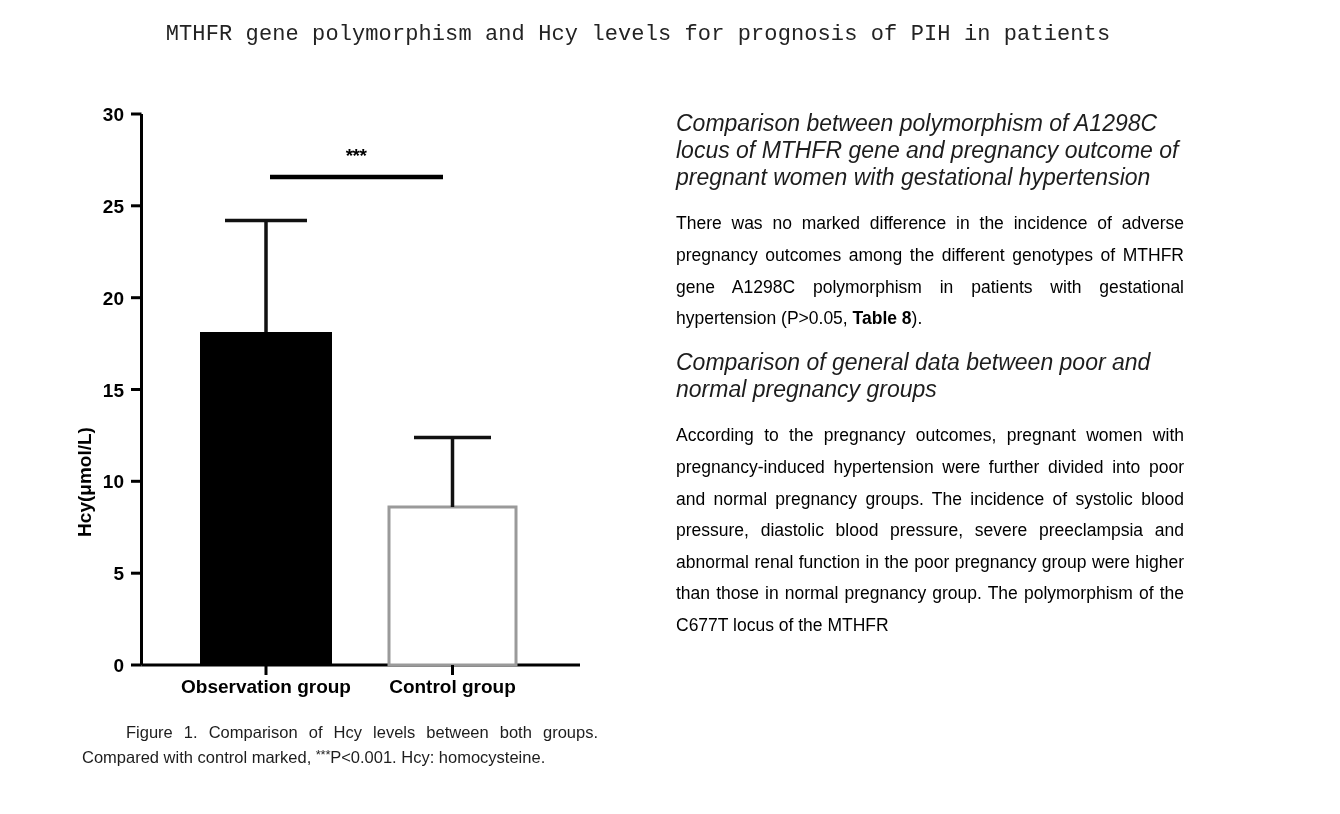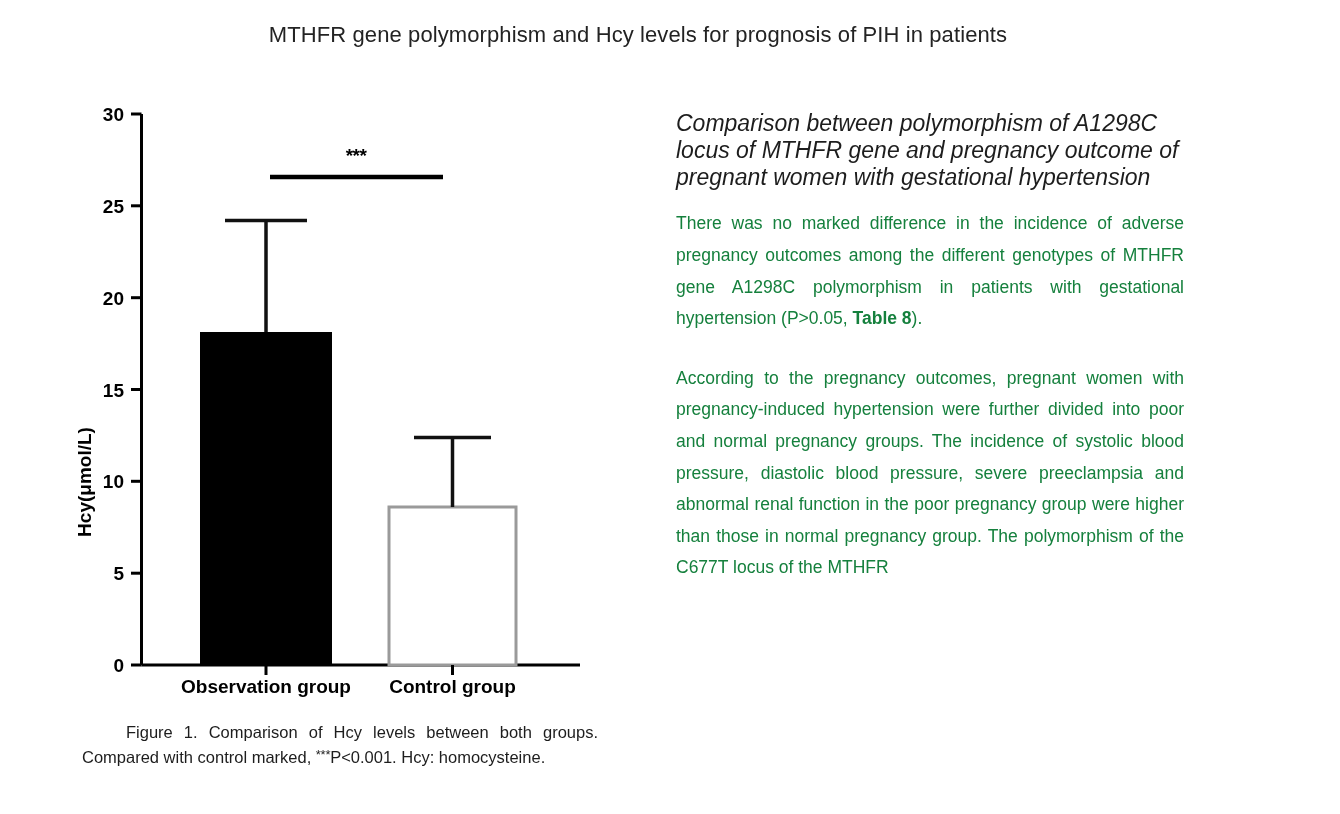--- a/index.html
+++ b/index.html
@@ -6,39 +6,40 @@
   body{
     width:1340px;height:814px;background:#ffffff;
     font-family:"Liberation Sans",sans-serif;
     color:#1a1a1a;overflow:hidden;position:relative;
   }
   
   .page-title{
     position:absolute;left:0;top:22px;width:1276px;
     text-align:center;font-size:22px;font-weight:400;color:#232323;
     letter-spacing:.1px;
+    font-family:Liberation Mono, monospace;
   }
   
   .figure-col{position:absolute;left:62px;top:92px;width:560px;height:706px;}
   .chart-wrap{position:absolute;left:0;top:0;width:560px;height:612px;}
   svg.chart{display:block;}
   .cap{
     position:absolute;left:20px;top:630px;width:516px;
     font-size:16.5px;line-height:21.5px;text-align:justify;color:#1d1d1d;
   }
   .cap b{font-weight:normal;margin-left:44px;}
   .cap .sup{font-size:13px;vertical-align:4px;letter-spacing:-.3px;}
   
   .text-col{position:absolute;left:676px;top:110px;width:508px;}
   .sec-head{
     font-style:italic;font-size:23px;line-height:26.8px;
     color:#1d1d1d;margin:0 0 4px 0;font-weight:400;
   }
   .para{
-    font-size:17.5px;line-height:31.6px;color:#15803d;
+    font-size:17.5px;line-height:31.6px;color:#000000;
     text-align:justify;text-justify:inter-word;margin:0;
     -webkit-hyphens:none;hyphens:none;
   }
   .para b{font-weight:bold;}
   .gap-a{height:14px;}
   .gap-b{height:14px;}
   .gap-c{height:14px;}
 </style>
 </head>
 <body>
@@ -106,15 +107,16 @@
 
   <div class="cap"><b>Figure 1.</b><span> Comparison of Hcy levels between both groups. Compared with control marked, </span><span class="sup">***</span><span>P&lt;0.001. Hcy: homocysteine.</span></div>
 
 </div>
 
 <div class="text-col">
   <p class="sec-head">Comparison between polymorphism of A1298C locus of MTHFR gene and pregnancy outcome of pregnant women with gestational hypertension</p>
   <div class="gap-a"></div>
   <p class="para"><span>There was no marked difference in the incidence of adverse pregnancy outcomes among the different genotypes of MTHFR gene A1298C polymorphism in patients with gestational hypertension (P&gt;0.05, </span><b>Table 8</b><span>).</span></p>
   <div class="gap-b"></div>
+  <p class="sec-head">Comparison of general data between poor and normal pregnancy groups</p>
   <div class="gap-c"></div>
   <p class="para">According to the pregnancy outcomes, pregnant women with pregnancy-induced hypertension were further divided into poor and normal pregnancy groups. The incidence of systolic blood pressure, diastolic blood pressure, severe preeclampsia and abnormal renal function in the poor pregnancy group were higher than those in normal pregnancy group. The polymorphism of the C677T locus of the MTHFR</p>
 </div>
 
 </body></html>

